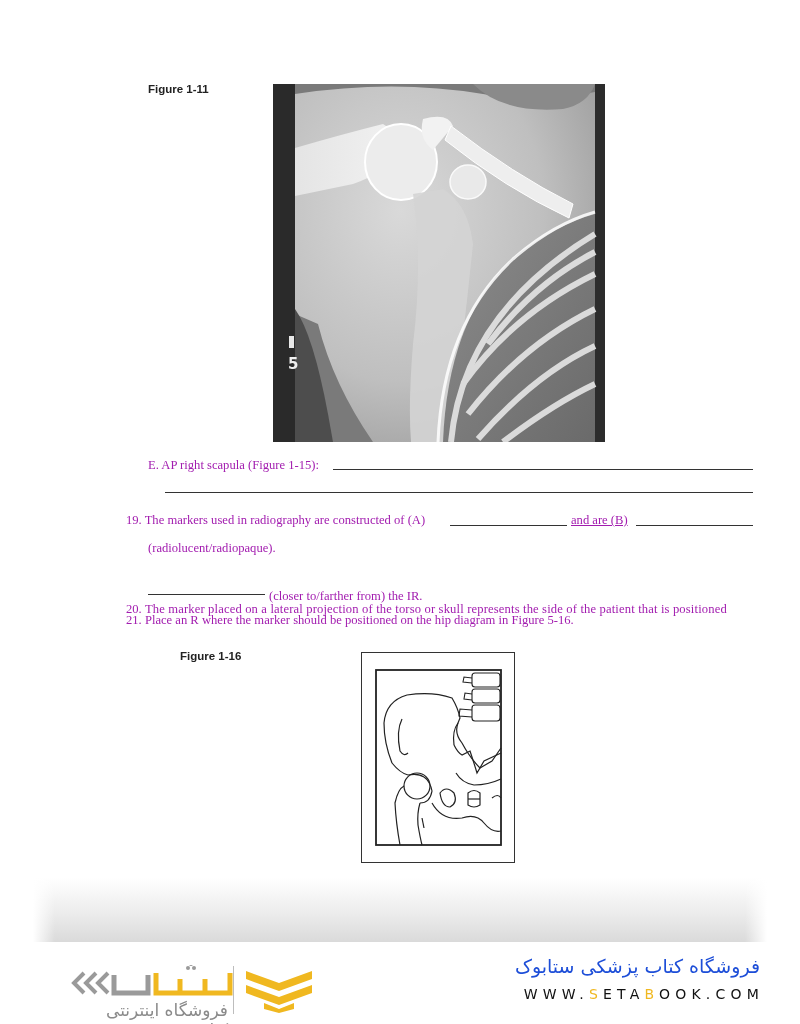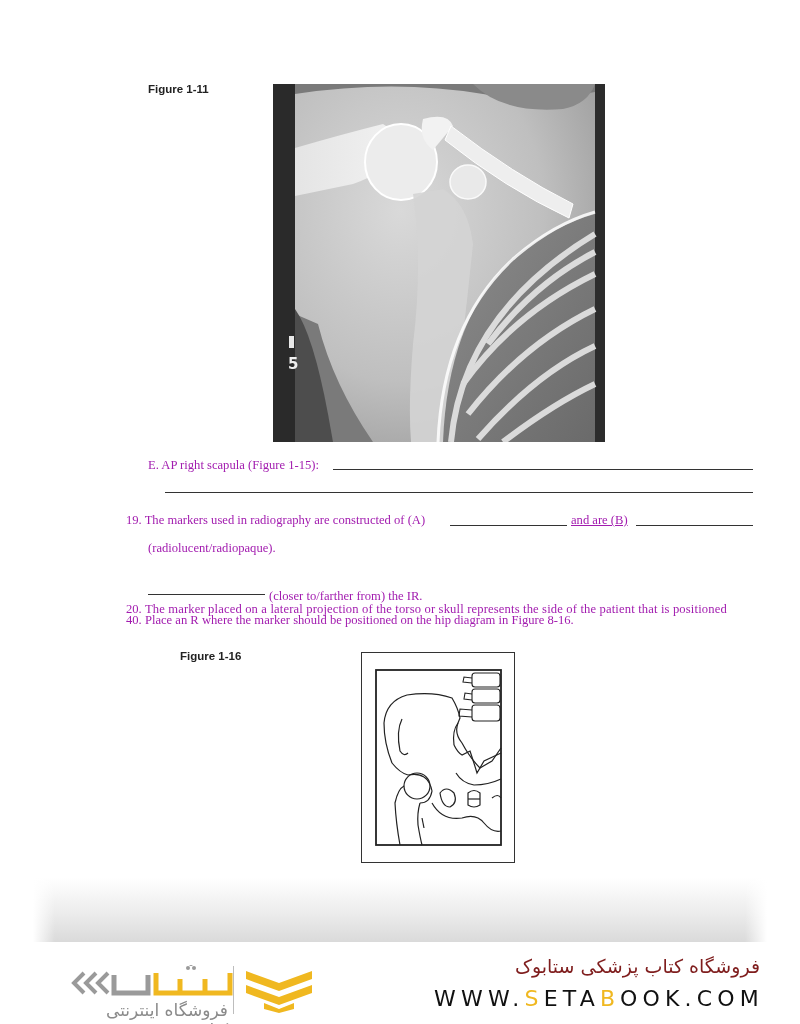--- a/index.html
+++ b/index.html
@@ -28,23 +28,23 @@
       left: 33px; top: 878px; width: 734px; height: 64px;
       background: linear-gradient(to bottom, rgba(255,255,255,0) 0%, #ececec 55%, #dadada 100%);
     }
     .fade-band::before, .fade-band::after {
       content: ""; position: absolute; top: 0; width: 22px; height: 100%;
     }
     .fade-band::before { left: 0; background: linear-gradient(to right, #fff, rgba(255,255,255,0)); }
     .fade-band::after { right: 0; background: linear-gradient(to left, #fff, rgba(255,255,255,0)); }
 
     .brand-fa { left: 420px; top: 955px; width: 340px; text-align: right; direction: rtl;
-      font-family: "DejaVu Sans", sans-serif; font-size: 19px; color: #7f1d1d; }
+      font-family: "DejaVu Sans", sans-serif; font-size: 19px; color: #1d4ed8; }
     .brand-url { left: 414px; top: 986px; width: 350px; text-align: right;
-      font-family: "DejaVu Sans", "Liberation Sans", sans-serif; font-size: 22px;
+      font-family: "DejaVu Sans", "Liberation Sans", sans-serif; font-size: 14px;
       letter-spacing: 5.2px; color: #111; }
     .brand-url .hl { color: #f0b820; }
     .logo-sub { left: 88px; top: 1000px; width: 140px; text-align: right; direction: rtl;
       font-family: "DejaVu Sans", sans-serif; font-size: 17px; color: #8a8a8a; }
     .logo-divider { left: 233px; top: 966px; width: 1px; height: 48px; background: #bdbdbd; }
   </style>
 </head>
 <body>
 
 <div class="abs fig-label" style="left:148px; top:83px;">Figure 1-11</div>
@@ -126,22 +126,22 @@
 <div class="abs q" style="left:148px; top:540px;">(radiolucent/radiopaque).</div>
 
 <div class="abs q" style="left:126px; top:557px; width:630px;margin-top:44px;">
   <span>20.</span>
   <span style="letter-spacing:0.15px;">The marker placed on a lateral projection of the torso or skull represents the side of the patient that is positioned</span>
 </div>
 <div class="rule" style="left:148px; top:594px; width:117px;"></div>
 <div class="abs q" style="left:269px; top:582px;margin-top:6px;">(closer to/farther from) the IR.</div>
 
 <div class="abs q" style="left:126px; top:612px;">
-  <span>40.</span>
-  <span>Place an R where the marker should be positioned on the hip diagram in Figure 8-16.</span>
+  <span>21.</span>
+  <span>Place an R where the marker should be positioned on the hip diagram in Figure 5-16.</span>
 </div>
 
 <div class="abs fig-label" style="left:148px; top:650px;margin-left:32px;">Figure 1-16</div>
 
 <div class="abs hip-frame">
   <svg width="151" height="208" viewBox="0 0 151 208" xmlns="http://www.w3.org/2000/svg" fill="none" stroke="#222" stroke-width="1.2">
 
     <rect x="14" y="17" width="125" height="175" stroke-width="1.8"></rect>
 
     <g stroke-width="1.1">

